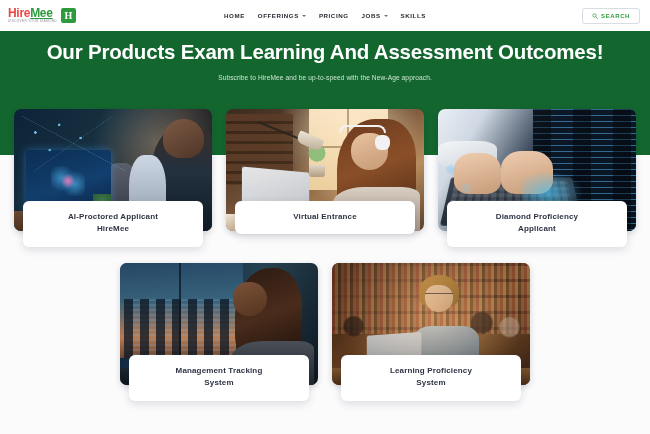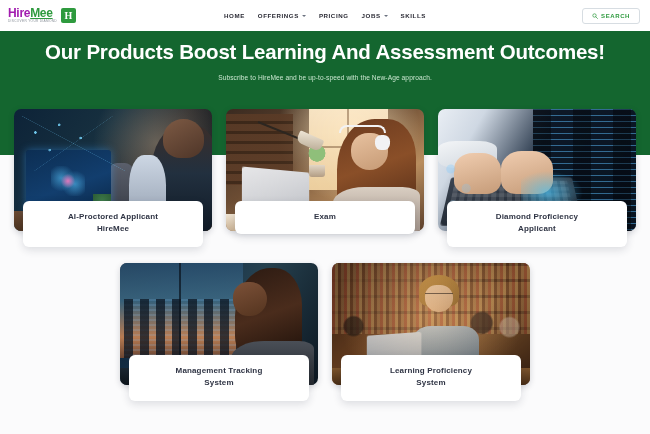--- a/index.html
+++ b/index.html
@@ -19,21 +19,21 @@
     display: flex;
     align-items: center;
     padding: 0 10px 0 8px;
     position: relative;
     z-index: 5;
   }
 
   .logo { display: flex; align-items: center; gap: 4px; }
   .logo-word { display: flex; flex-direction: column; line-height: 1; }
   .logo-main { font-size: 12px; font-weight: bold; letter-spacing: -0.3px; }
-  .logo-hire { color: #a21caf; }
+  .logo-hire { color: #ef4444; }
   .logo-mee { color: #2e9a3e; text-decoration: underline; }
   .logo-tag {
     font-size: 3.2px;
     color: #8a9099;
     letter-spacing: 0.3px;
     margin-top: 1px;
     text-transform: uppercase;
     white-space: nowrap;
   }
   .logo-mark {
@@ -406,21 +406,21 @@
   <div class="search-btn">
     <svg class="mag" width="6" height="6" viewBox="0 0 12 12">
       <circle cx="5" cy="5" r="3.4" fill="none" stroke="#2e9a3e" stroke-width="1.4"></circle>
       <line x1="7.6" y1="7.6" x2="11" y2="11" stroke="#2e9a3e" stroke-width="1.4" stroke-linecap="round"></line>
     </svg>
     <span class="lbl">SEARCH</span>
   </div>
 </div>
 
 <div class="hero">
-  <div class="hero-title">Our Products Boost Learning And Assessment Outcomes!</div>
+  <div class="hero-title">Our Products Exam Learning And Assessment Outcomes!</div>
   <div class="hero-sub">Subscribe to HireMee and be up-to-speed with the New-Age approach.</div>
 </div>
 
 <div class="grid-wrap">
 
   <div class="row">
 
     <div class="card">
       <div class="card-photo">
         <div class="ph ph-ai">
@@ -454,21 +454,21 @@
           <div class="ex-desk"></div>
           <div class="ex-laptop"></div>
           <div class="ex-girl-hair"></div>
           <div class="ex-body"></div>
           <div class="ex-girl-face"></div>
           <div class="ex-hp-band"></div>
           <div class="ex-hp-cup"></div>
         </div>
       </div>
       <div class="card-label">
-        <div>Exam</div>
+        <div>Virtual Entrance</div>
       </div>
     </div>
 
     <div class="card">
       <div class="card-photo">
         <div class="ph ph-code">
           <div class="cd-codepanel"></div>
           <div class="cd-kbd"></div>
           <div class="cd-sleeve"></div>
           <div class="cd-hand-l"></div>

